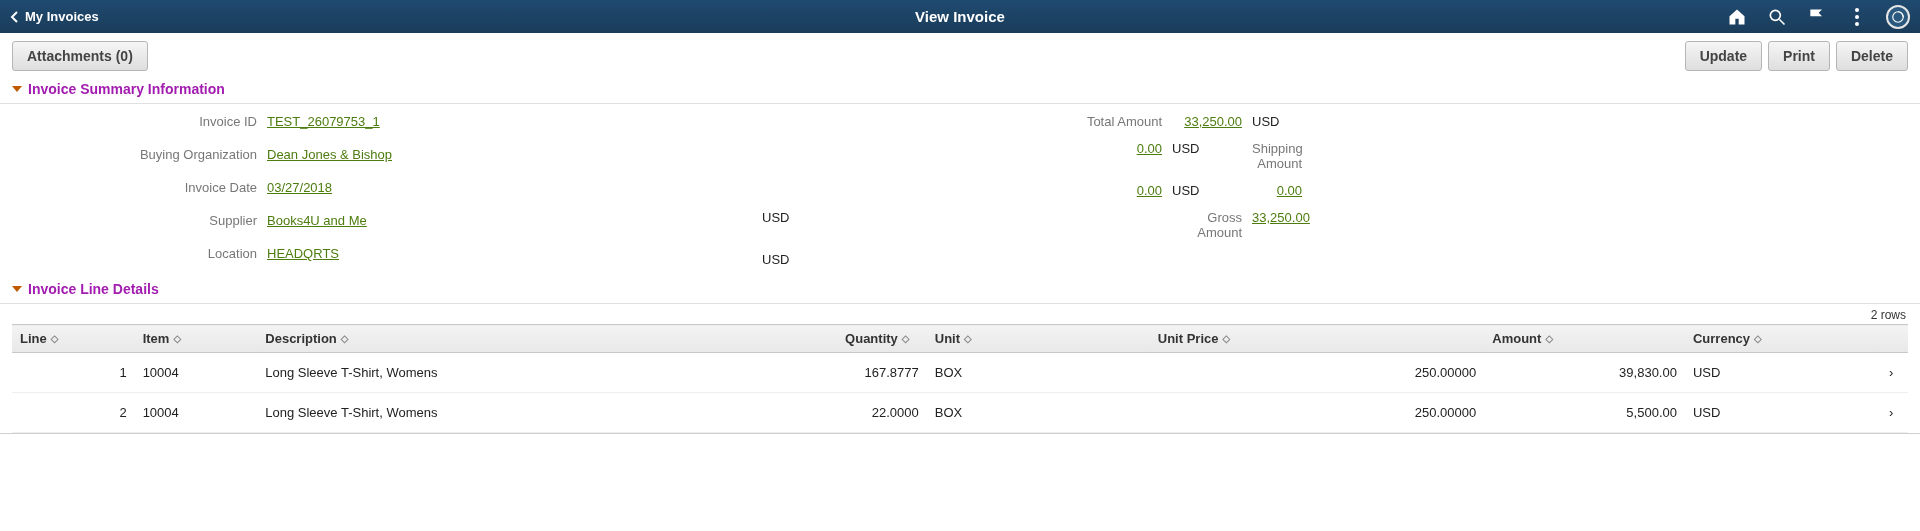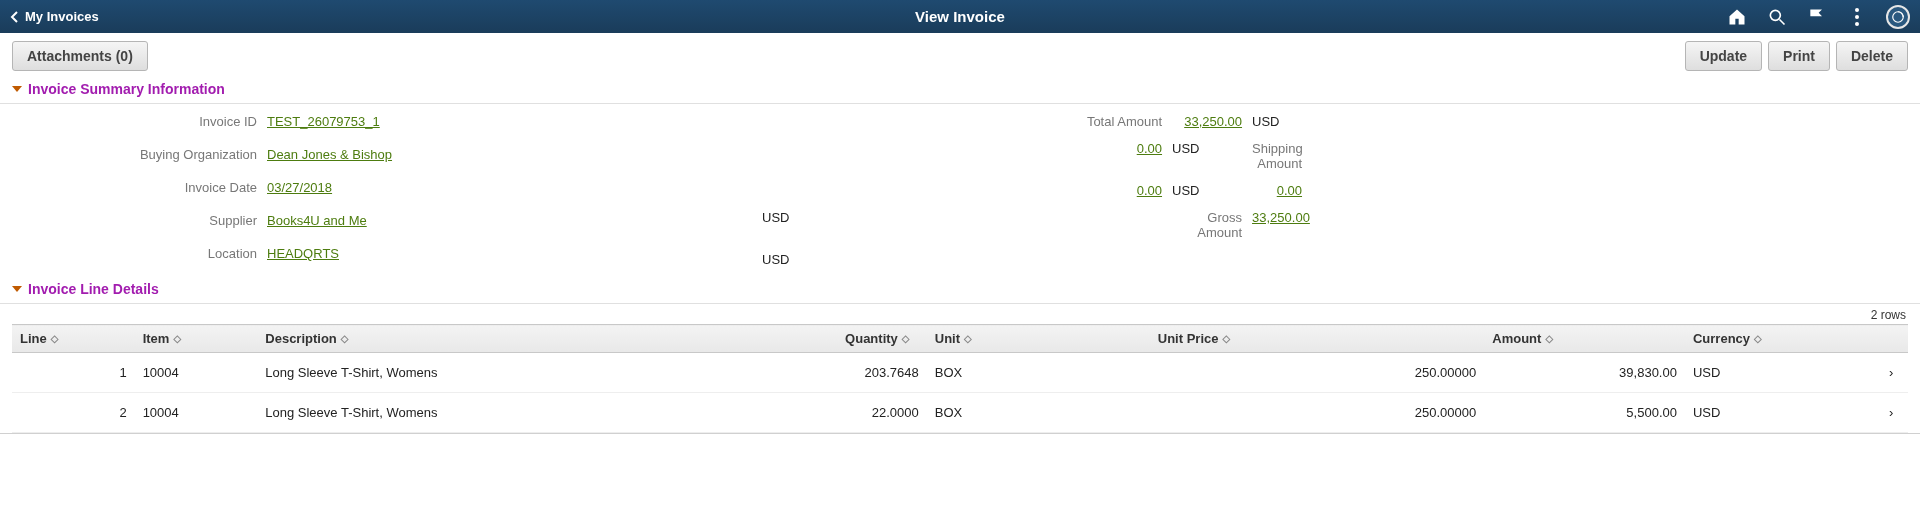--- a/index.html
+++ b/index.html
@@ -338,21 +338,21 @@
             </span>
       </th>
       <th class="col-empty"></th>
     </tr>
   </thead>
   <tbody id="grid-body">
   <tr>
           <td class="num">1</td>
           <td>10004</td>
           <td>Long Sleeve T-Shirt, Womens</td>
-          <td class="num">203.7648</td>
+          <td class="num">167.8777</td>
           <td>BOX</td>
           <td class="num">250.00000</td>
           <td class="num">39,830.00</td>
           <td>USD</td>
           <td class="chev"><span>›</span></td>
         </tr>
         <tr>
           <td class="num">2</td>
           <td>10004</td>
           <td>Long Sleeve T-Shirt, Womens</td>

